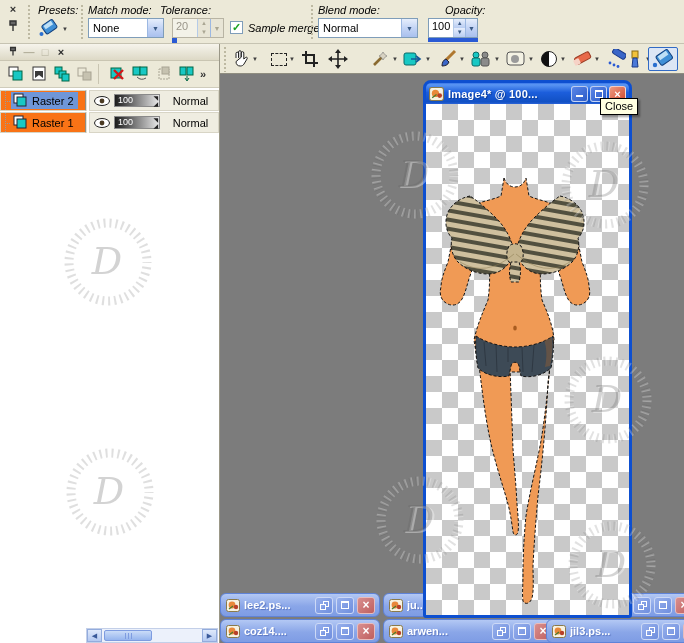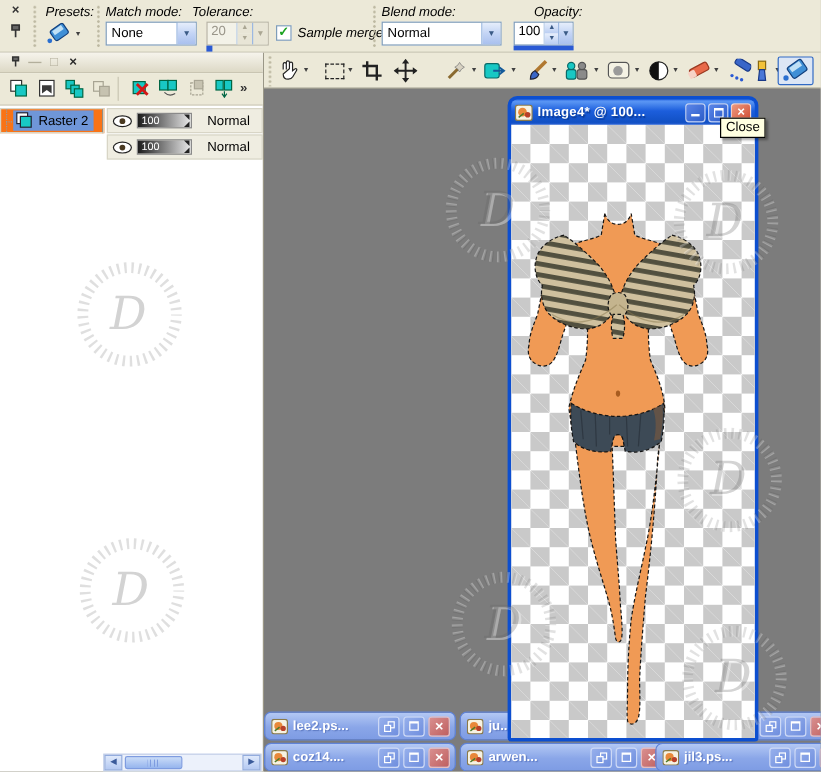--- a/index.html
+++ b/index.html
@@ -283,20 +283,30 @@
         </svg>
       <span class="opbar">
         <span>100</span>
         <span class="handle">◥<br>◢</span>
       </span>
       <span class="blendcell">Normal</span>
     </div>
   </div>
 
   <div class="layer-row" style="top:68px;">
+    <div class="lr-left">
+      <span class="tree"></span>
+      <span class="lr-name" style="display:flex;align-items:center;">
+        <svg width="16" height="15" style="margin-right:3px;">
+          <rect x="1" y="1" width="9" height="9" fill="#fff" stroke="#223"></rect>
+            <rect x="4" y="4" width="9" height="9" fill="#18c8c4" stroke="#223"></rect>
+          </svg>
+        <span>Raster 1</span>
+      </span>
+    </div>
     <div class="lr-right">
       <svg width="18" height="12" style="margin-left:3px;">
         <ellipse cx="9" cy="6" rx="7.5" ry="4.5" fill="#fff" stroke="#222"></ellipse>
           <circle cx="9" cy="6" r="2.4" fill="#4a3a22"></circle>
         </svg>
       <span class="opbar">
         <span>100</span>
         <span class="handle">◥<br>◢</span>
       </span>
       <span class="blendcell">Normal</span>

